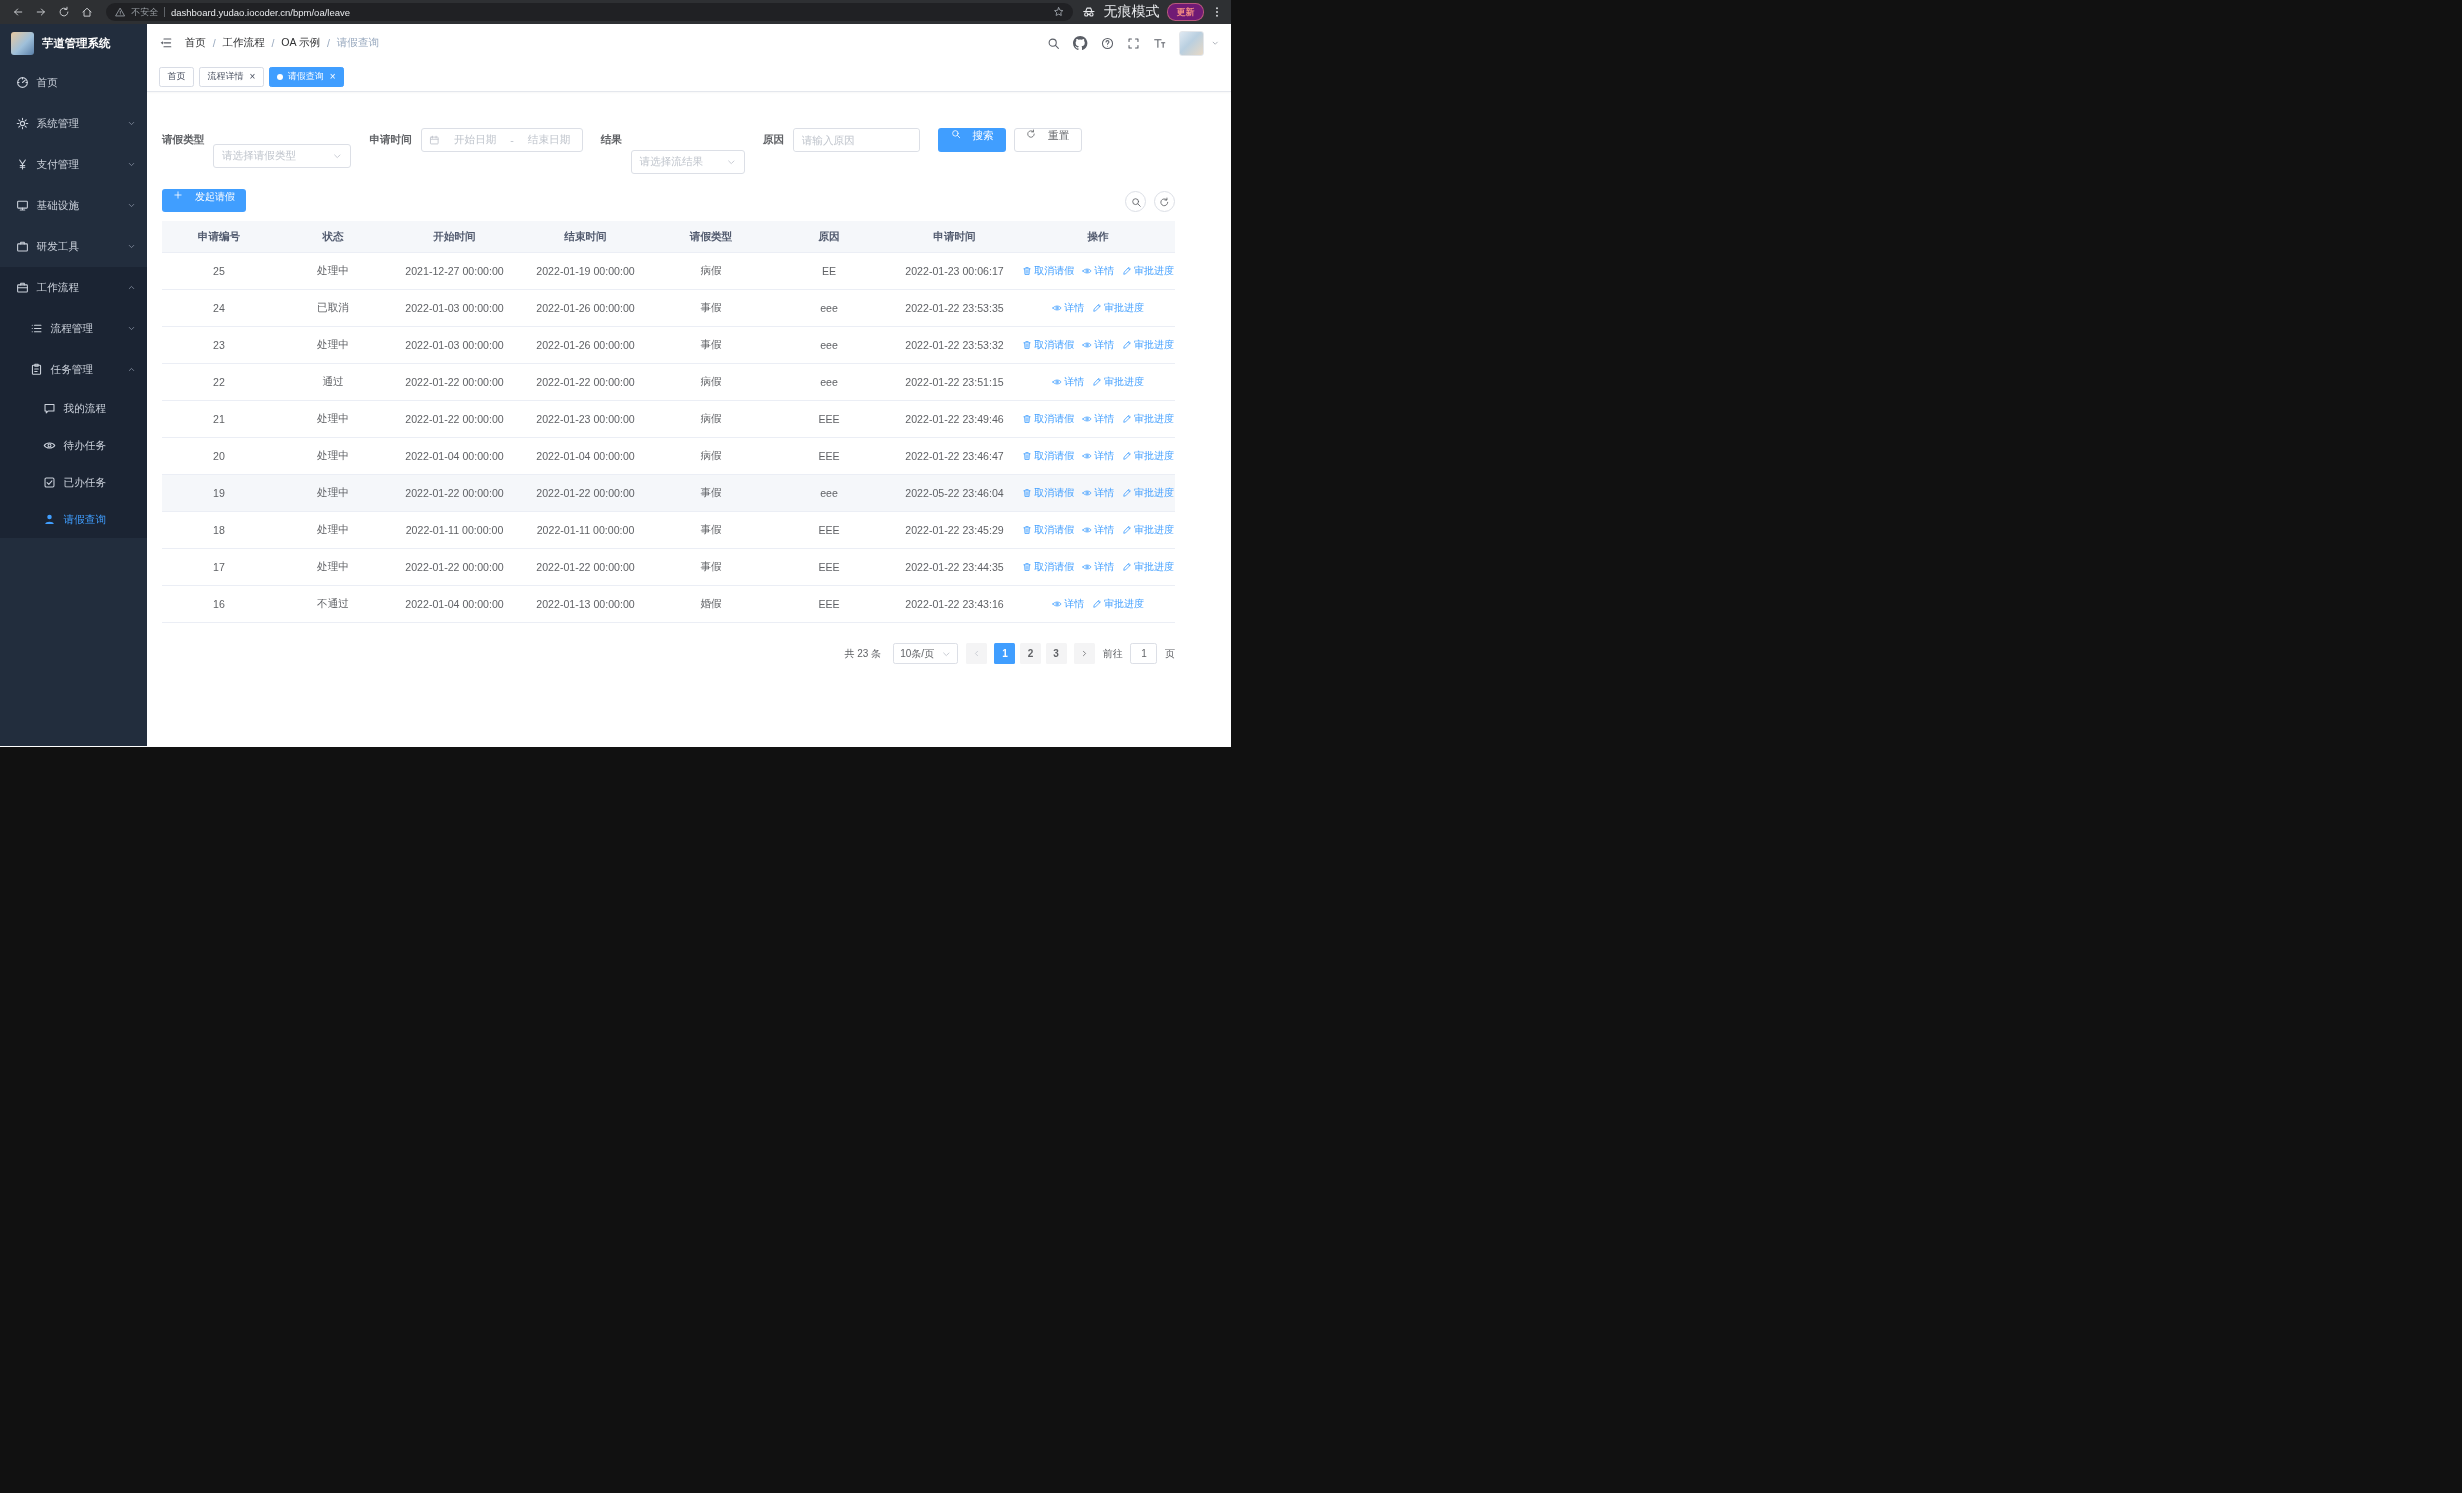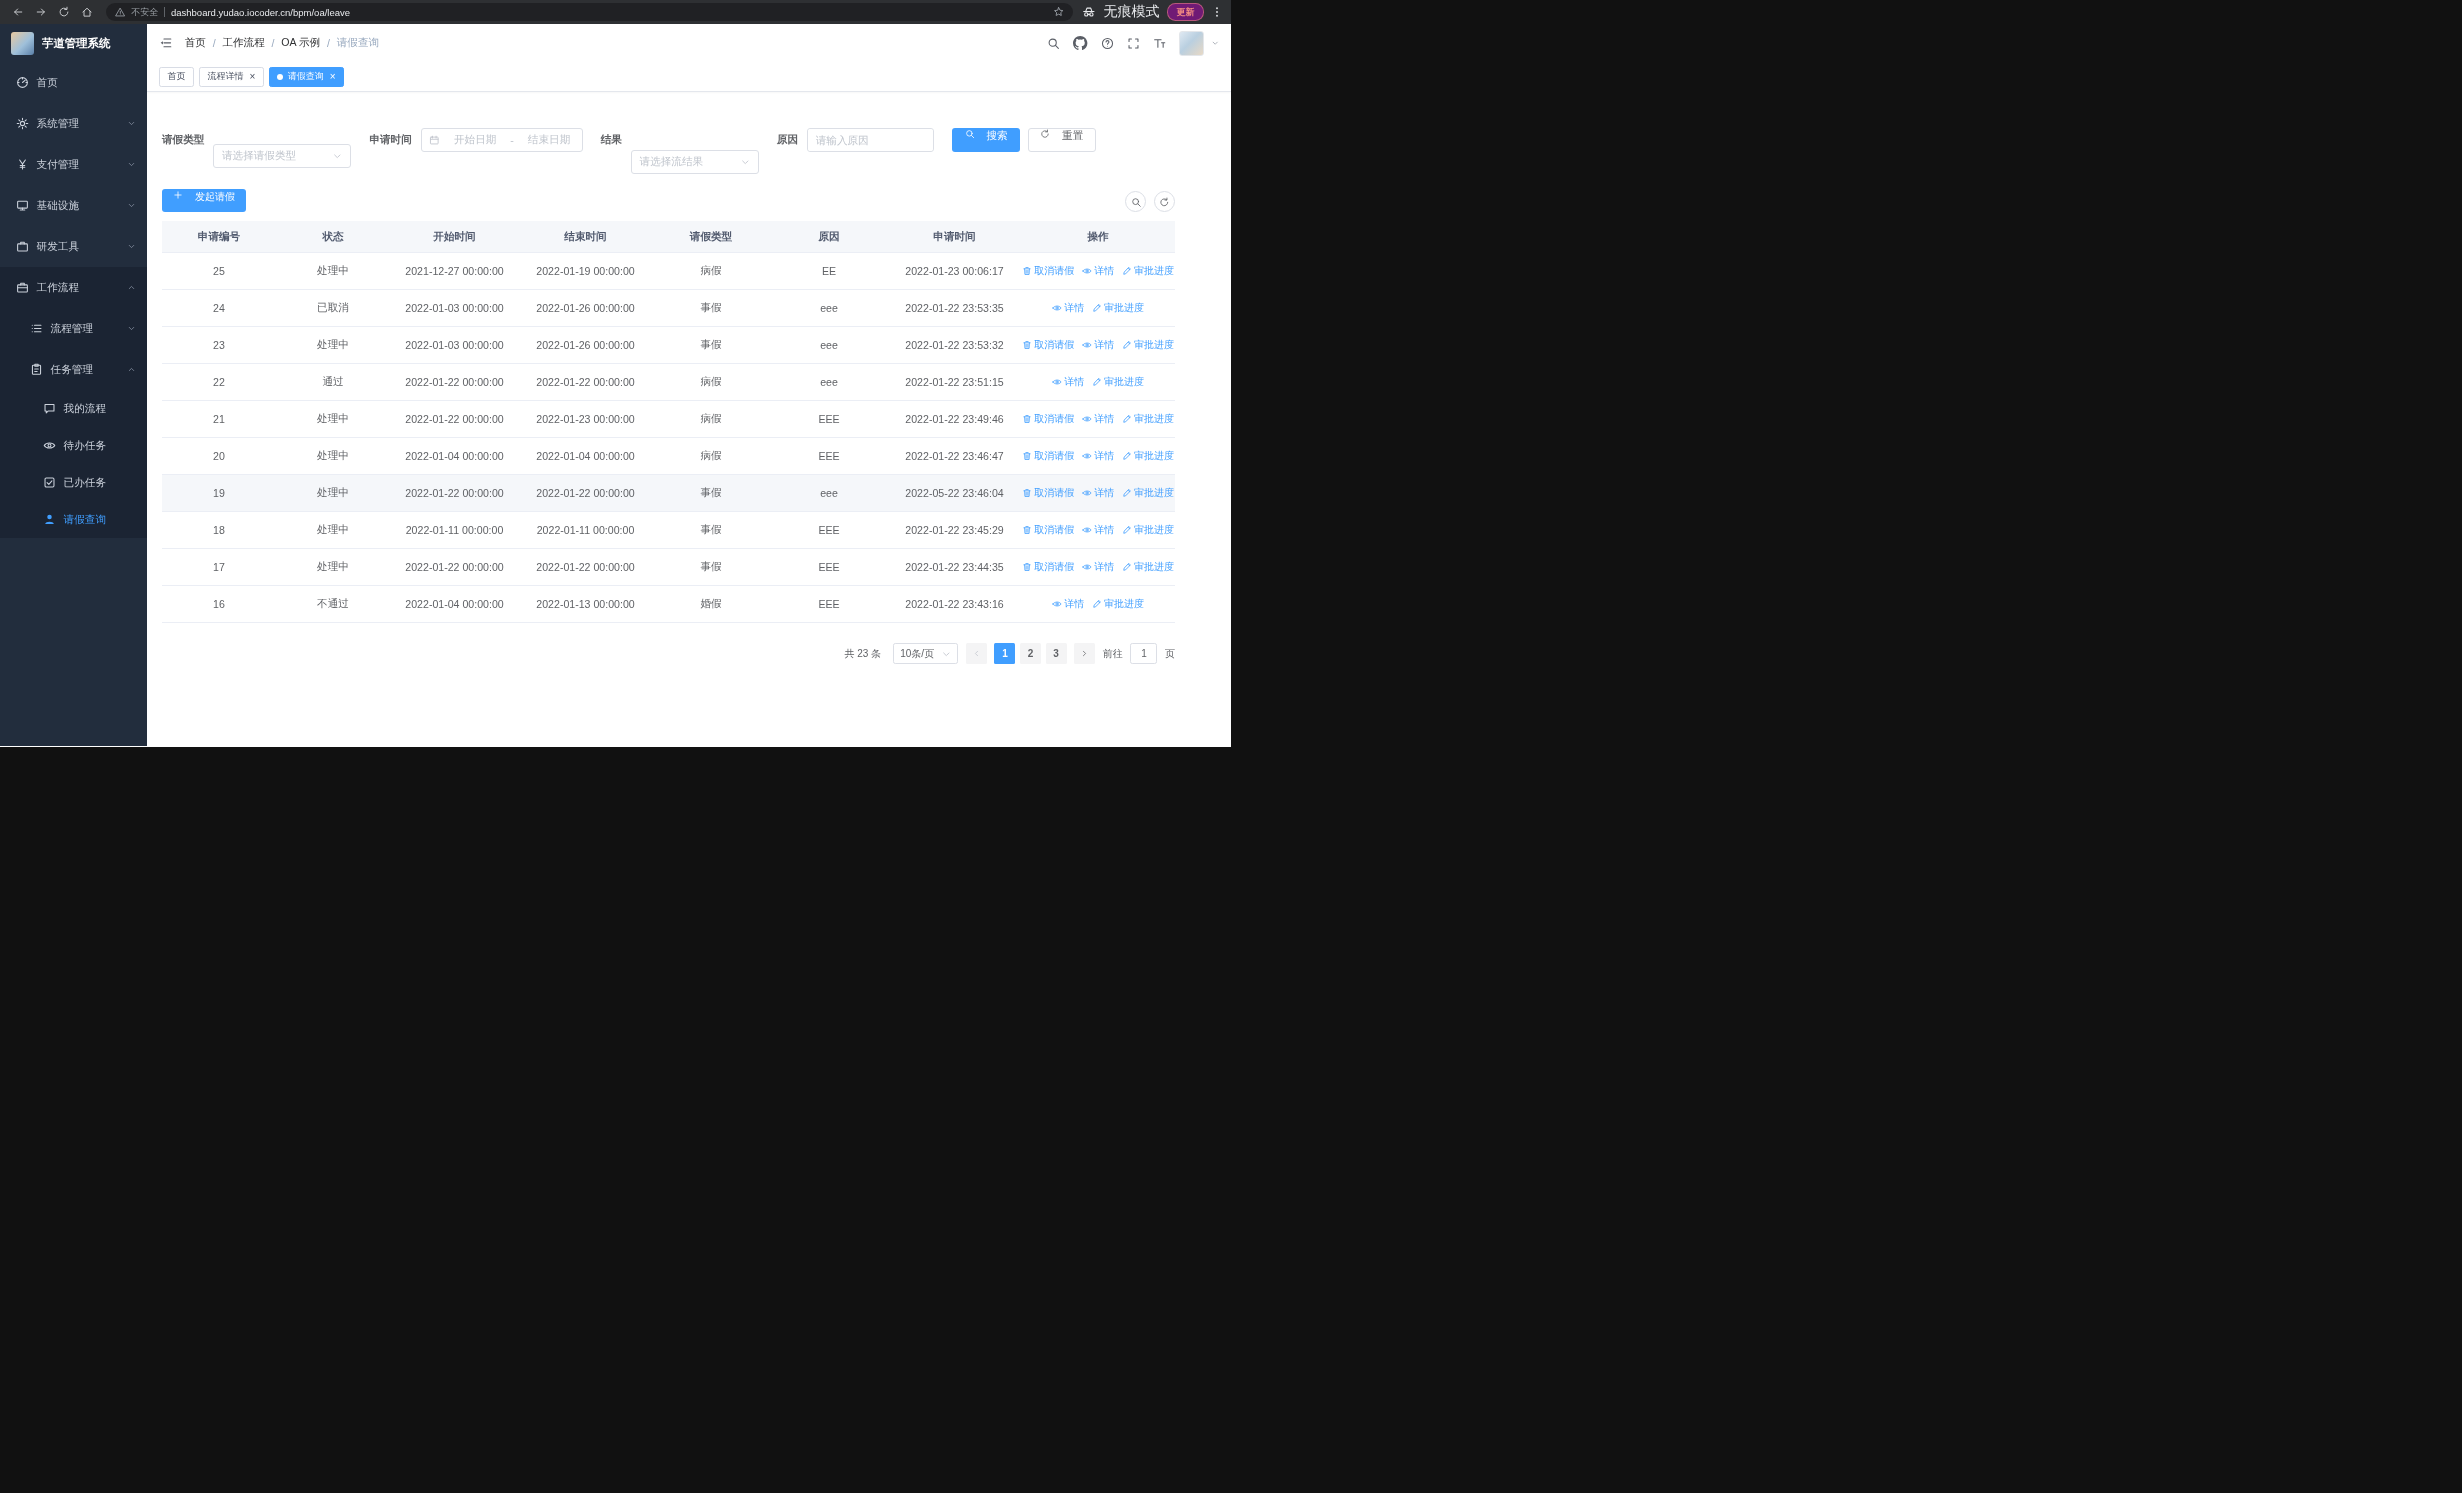--- a/index.html
+++ b/index.html
@@ -65,21 +65,21 @@
   .tag .dot{width:6px;height:6px;border-radius:50%;background:#fff;}
   .tclose{font-size:10px;line-height:1;padding-left:1.5px;}
 
   
   .content{flex:1;padding:14.4px 56px 0 15px;overflow:hidden;}
   .filters{display:flex;align-items:center;margin-bottom:15px;}
   .f-group{display:flex;align-items:center;margin-right:18px;}
   .f-label{font-size:10.6px;color:#606266;font-weight:600;margin-right:9px;white-space:nowrap;}
   .selectbox,.daterange,.inputbox{height:24px;border:0.8px solid #dcdfe6;border-radius:3px;background:#fff;display:flex;align-items:center;padding:0 7.6px;font-size:10.6px;color:#606266;cursor:pointer;}
   .selectbox{justify-content:space-between;}
-  .sel-type{width:138px;margin-top:31px;} .sel-result{width:128px;margin-top:44px;}
+  .sel-type{width:138px;margin-top:31px;} .sel-result{width:114px;margin-top:44px;}
   .daterange{width:162px;gap:14px;text-align:center;}
   .inputbox{width:127px;padding:0;}
   .inputbox input{border:none;outline:none;width:100%;height:100%;padding:0 7.6px;font-size:10.6px;color:#606266;border-radius:3px;font-family:inherit;}
   .inputbox input::placeholder{color:#bfc4cc;}
   .ph{color:#bfc4cc;white-space:nowrap;}
   .range-sep{color:#bfc4cc;}
   .in-ic{width:10.6px;height:10.6px;color:#c0c4cc;flex:none;}
   .btn{height:24px;border-radius:3px;font-size:10.6px;display:inline-flex;gap:12px;padding:0 11.4px;border:0.8px solid transparent;cursor:pointer;font-family:inherit;white-space:nowrap;}
   .btn .bic{width:10px;height:10px;}
   .btn.primary{background:var(--accent);color:#fff;}

